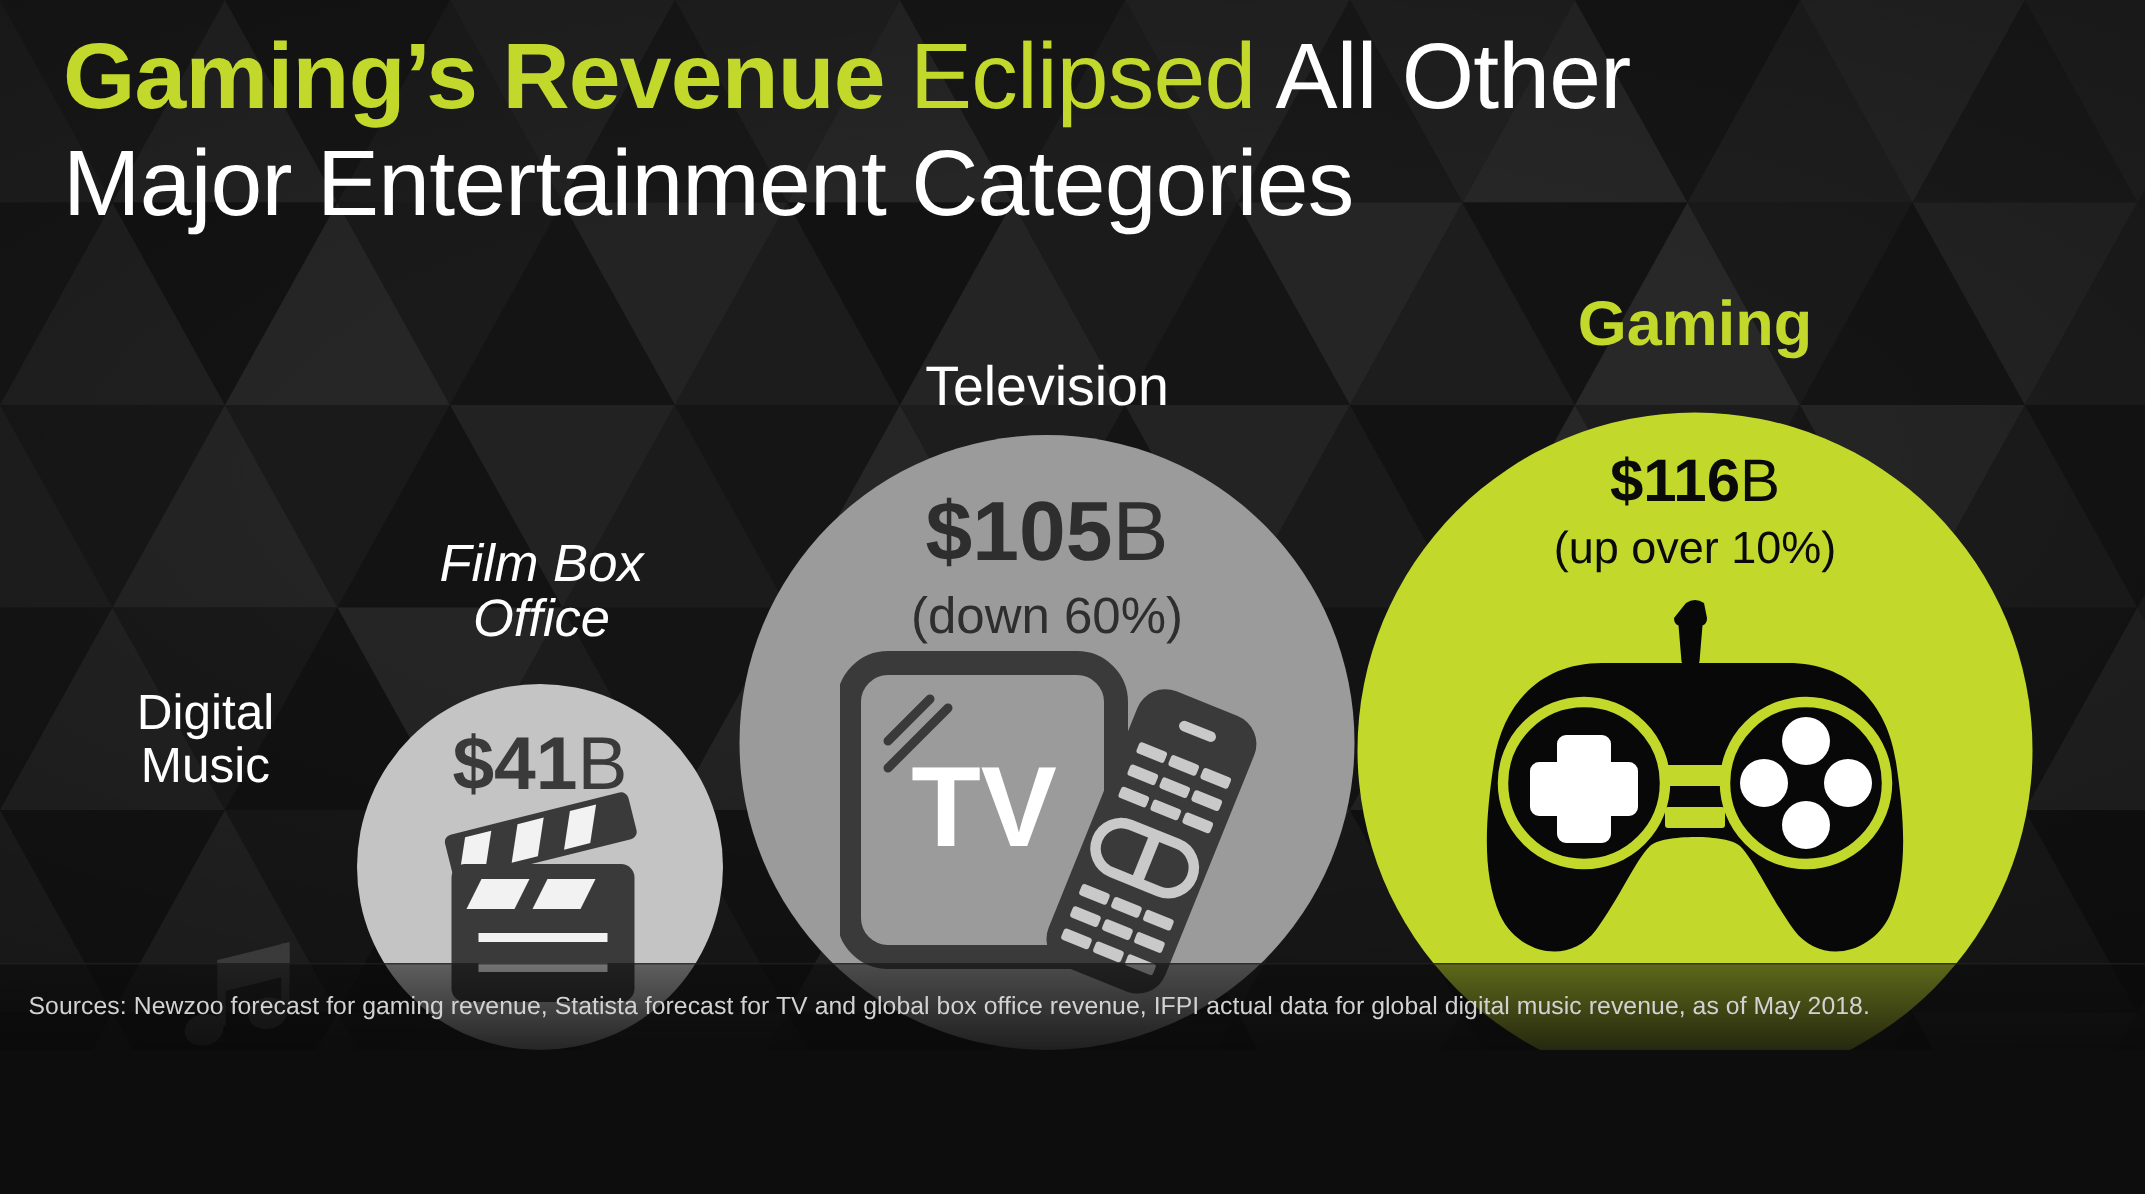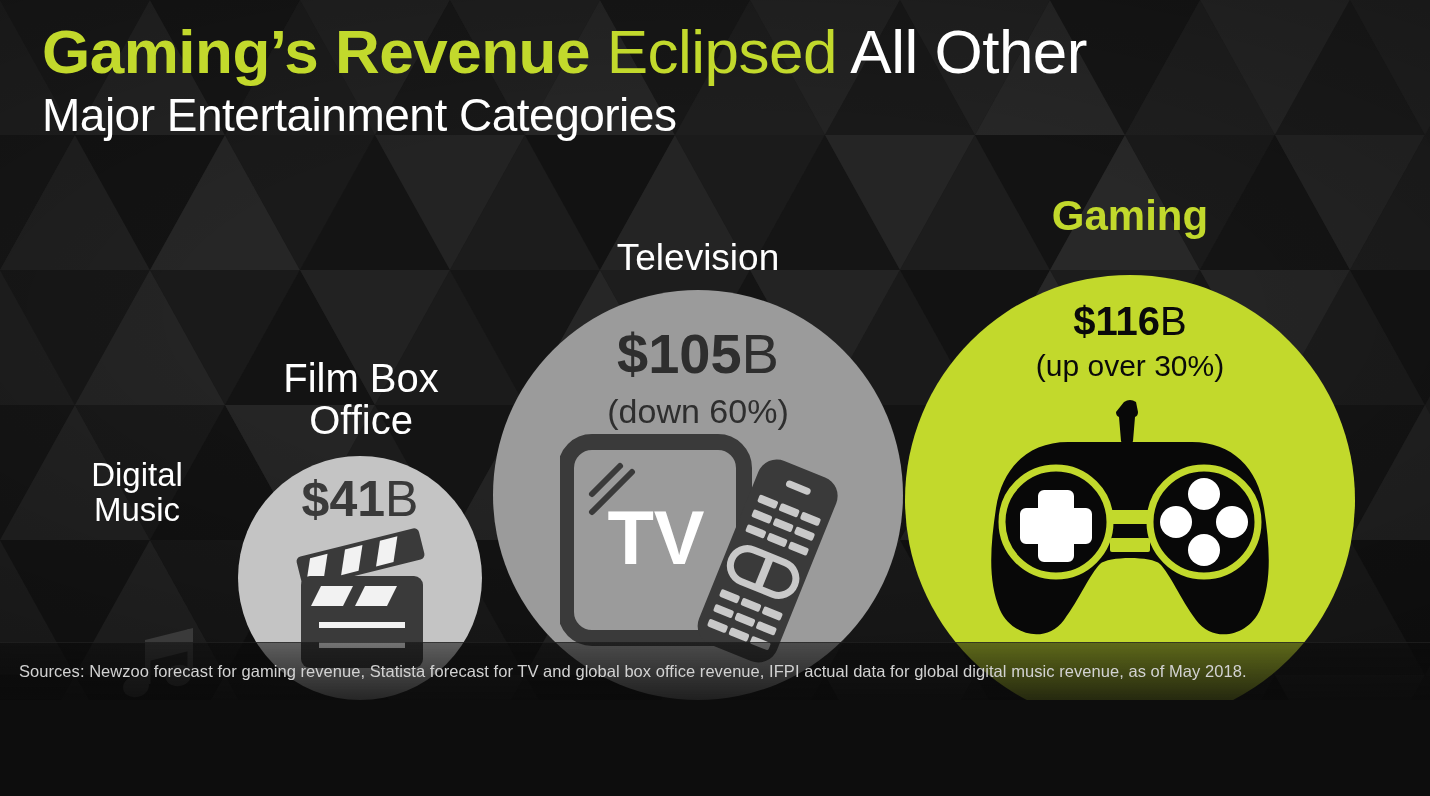--- a/index.html
+++ b/index.html
@@ -29,21 +29,21 @@
   }
 
   
   #title-block {
     position:absolute; left:42px; top:22px; z-index:5;
     line-height:0.96;
     letter-spacing:-0.5px;
   }
   .title-line { white-space:nowrap; }
   #title-line-1 { font-size:62px; }
-  #title-line-2 { font-size:46px; margin-top:11px; }
+  #title-line-2 { font-size:62px; margin-top:11px; }
   .t-bold-green { font-weight:bold; color:#c2d92c; }
   .t-green { font-weight:normal; color:#c2d92c; }
   .t-white { font-weight:normal; color:#ffffff; }
 
   
   .bubble {
     position:absolute;
     border-radius:50%;
     z-index:3;
     display:flex;
@@ -59,21 +59,21 @@
     left:60px; top:552px; width:156px; height:156px;
     background:#e6e6e6; z-index:4;
   }
   #bubble-music .bub-value { font-size:42px; color:#3a3a3a; margin-top:24px; }
 
   
   #bubble-film {
     left:238px; top:456px; width:244px; height:244px;
     background:#c4c4c4; z-index:3;
   }
-  #bubble-film .bub-value { font-size:50px; color:#3a3a3a; margin-top:18px;text-align:center; }
+  #bubble-film .bub-value { font-size:50px; color:#3a3a3a; margin-top:28px;text-align:center; }
 
   
   #bubble-tv {
     left:493px; top:290px; width:410px; height:410px;
     background:#9b9b9b; z-index:2;
   }
   #bubble-tv .bub-value { font-size:56px; color:#2e2e2e; margin-top:36px; }
   #bubble-tv .bub-sub { font-size:34px; color:#2e2e2e; margin-top:12px; }
 
   
@@ -84,21 +84,21 @@
   #bubble-gaming .bub-value { font-size:40px; color:#0a0a0a; margin-top:26px; }
   #bubble-gaming .bub-sub { font-size:30px; color:#0a0a0a; margin-top:10px; }
 
   
   .bub-label {
     position:absolute; z-index:6;
     color:#ffffff; text-align:center;
     line-height:1.06; white-space:pre-line;
   }
   #label-music   { left:62px;  top:458px; width:150px; font-size:33px; }
-  #label-film    { left:258px; top:357px; width:206px; font-size:40px; }
+  #label-film    { left:258px; top:357px; width:206px; font-size:35px;font-style:italic; }
   #label-tv      { left:568px; top:238px; width:260px; font-size:37px;text-align:center; }
   #label-gaming  { left:1000px;top:194px; width:260px; font-size:42px;
                    font-weight:bold; color:#c2d92c; }
 
   
   .icon-wrap { position:absolute; z-index:5; pointer-events:none; }
   #icon-music   { left:115px; top:620px; width:86px;  height:86px; }
   #icon-film    { left:291px; top:524px; width:140px; height:150px; }
   #icon-tv      { left:560px; top:432px; width:290px; height:242px; }
   #icon-gamepad { left:958px; top:398px; width:344px; height:252px; }
@@ -347,21 +347,21 @@
           <rect x="199" y="204" width="20" height="8" rx="2"></rect>
           <rect x="222" y="204" width="20" height="8" rx="2"></rect>
         </g>
       </g>
     </svg>
   </div>
 
   <div class="bub-label" id="label-gaming">Gaming</div>
   <div class="bubble" id="bubble-gaming">
     <div class="bub-value"><span class="amt">$116</span><span class="sfx">B</span></div>
-    <div class="bub-sub">(up over 30%)</div>
+    <div class="bub-sub">(up over 10%)</div>
   </div>
   <div class="icon-wrap" id="icon-gamepad">
     <svg viewBox="0 0 344 252" width="344" height="252">
 
       <path d="M166,4 q6,-4 12,0 l2,10 q0,4 -3,5 l-2,24 q-1,4 -6,4 q-5,0 -6,-4 l-2,-24 q-3,-1 -3,-5 z" fill="#080808"></path>
 
       <path d="M110,44
                C 70,44 44,70 38,110
                C 32,150 30,184 42,212
                C 54,238 88,246 106,222

